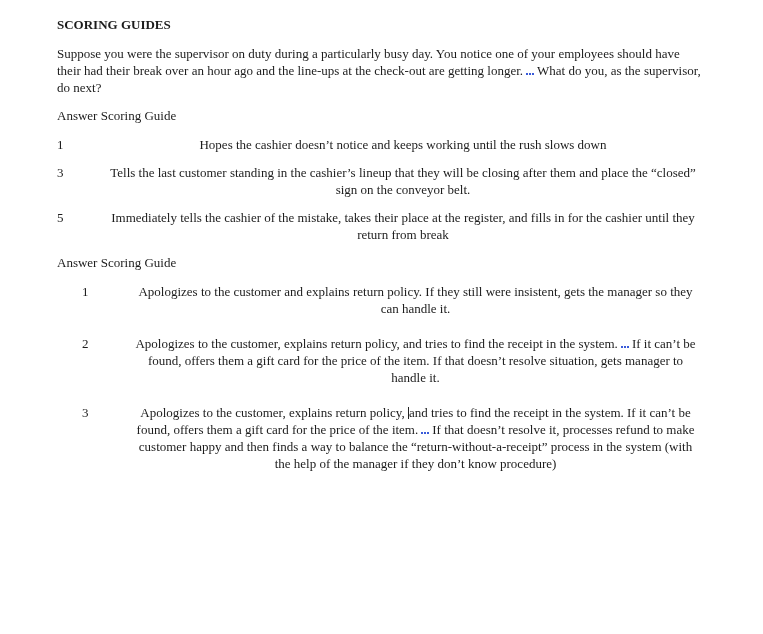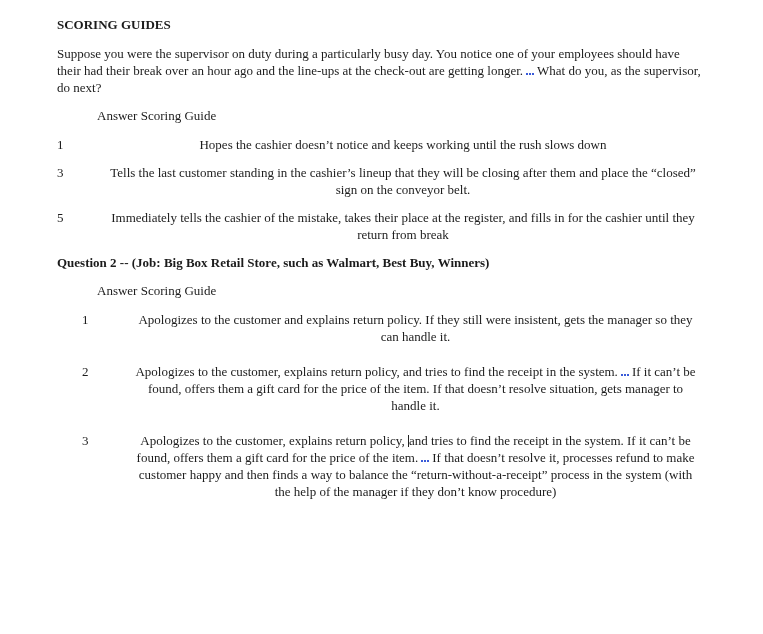--- a/index.html
+++ b/index.html
@@ -23,21 +23,20 @@
   }
   .qheading {
     font-weight: bold;
     margin-bottom: 11px;
   }
   .para {
     margin-bottom: 11px;
   }
   .guide {
     margin-bottom: 12px;
-    margin-left: 40px;
   }
   .row {
     display: flex;
     margin-bottom: 11px;
     line-height: 17px;
   }
   .row .score {
     flex: 0 0 48px;
     width: 48px;
   }
@@ -91,21 +90,20 @@
     </div>
 
     <div class="row">
       <span class="score">5</span>
       <p class="itext">Immediately tells the cashier of the mistake, takes their place at the register, and fills in for the cashier until they return from break</p>
     </div>
 
 
   </div>
 
-  <p class="qheading">Question 2 -- (Job: Big Box Retail Store, such as Walmart, Best Buy, Winners)</p>
 
 
   <p class="guide">Answer Scoring Guide</p>
 
   <div class="rows rows-q2">
 
     <div class="row">
       <span class="score">1</span>
       <p class="itext">Apologizes to the customer and explains return policy. If they still were insistent, gets the manager so they can handle it.</p>
     </div>

